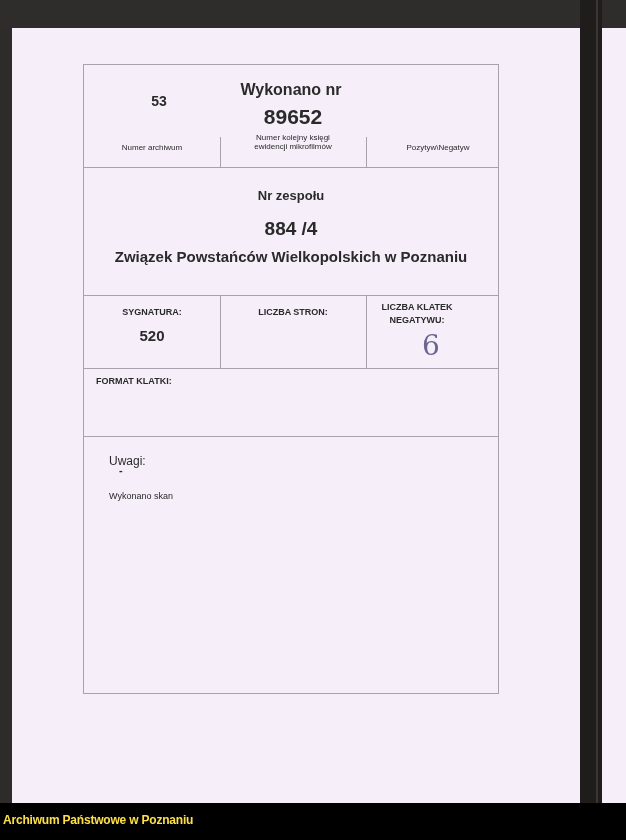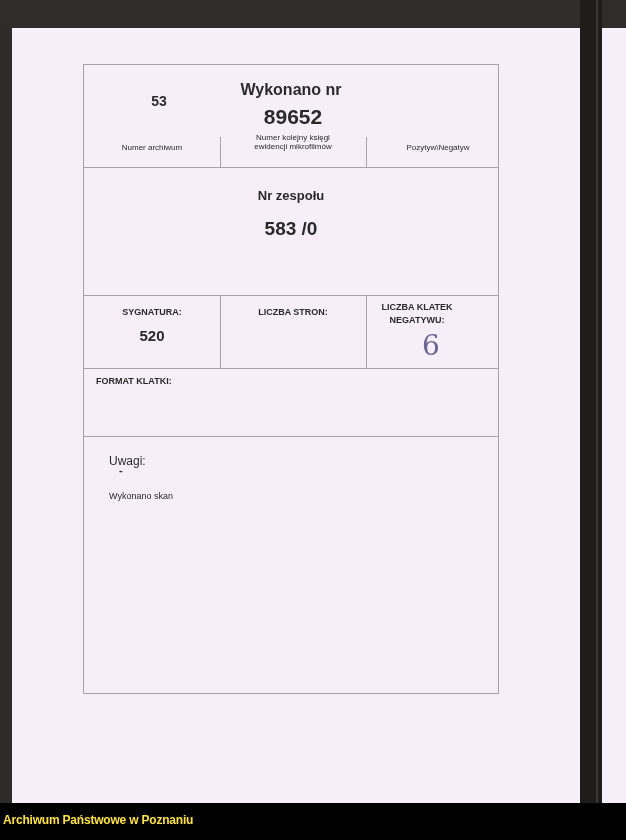--- a/index.html
+++ b/index.html
@@ -37,21 +37,22 @@
   <div class="t" style="left:136px;width:146px;top:68px;font-size:8px;line-height:9px;">
     <div>Numer kolejny księgi</div>
     <div>ewidencji mikrofilmów</div>
   </div>
   <div class="t" style="left:288px;width:132px;top:78px;font-size:8px;">Pozytyw\Negatyw</div>
   <div class="vline" style="left:136px;top:72px;height:30px;"></div>
   <div class="vline" style="left:282px;top:72px;height:30px;"></div>
   <div class="hline" style="top:102px;"></div>
 
   <div class="t b" style="left:0;width:414px;top:123px;font-size:13px;">Nr zespołu</div>
-  <div class="t b" style="left:0;width:414px;top:153px;font-size:19px;">583 /0</div>
+  <div class="t b" style="left:0;width:414px;top:153px;font-size:19px;">884 /4</div>
+  <div class="t b" style="left:0;width:414px;top:183px;font-size:15px;">Związek Powstańców Wielkopolskich w Poznaniu</div>
   <div class="hline" style="top:230px;"></div>
 
   <div class="vline" style="left:136px;top:230px;height:73px;"></div>
   <div class="vline" style="left:282px;top:230px;height:73px;"></div>
   <div class="t b" style="left:0;width:136px;top:242px;font-size:9px;">SYGNATURA:</div>
   <div class="t b" style="left:0;width:136px;top:262px;font-size:15px;">520</div>
   <div class="t b" style="left:136px;width:146px;top:242px;font-size:9px;">LICZBA STRON:</div>
   <div class="t b" style="left:267px;width:132px;top:236px;font-size:9px;line-height:13px;">
     <div>LICZBA KLATEK</div>
     <div>NEGATYWU:</div>

